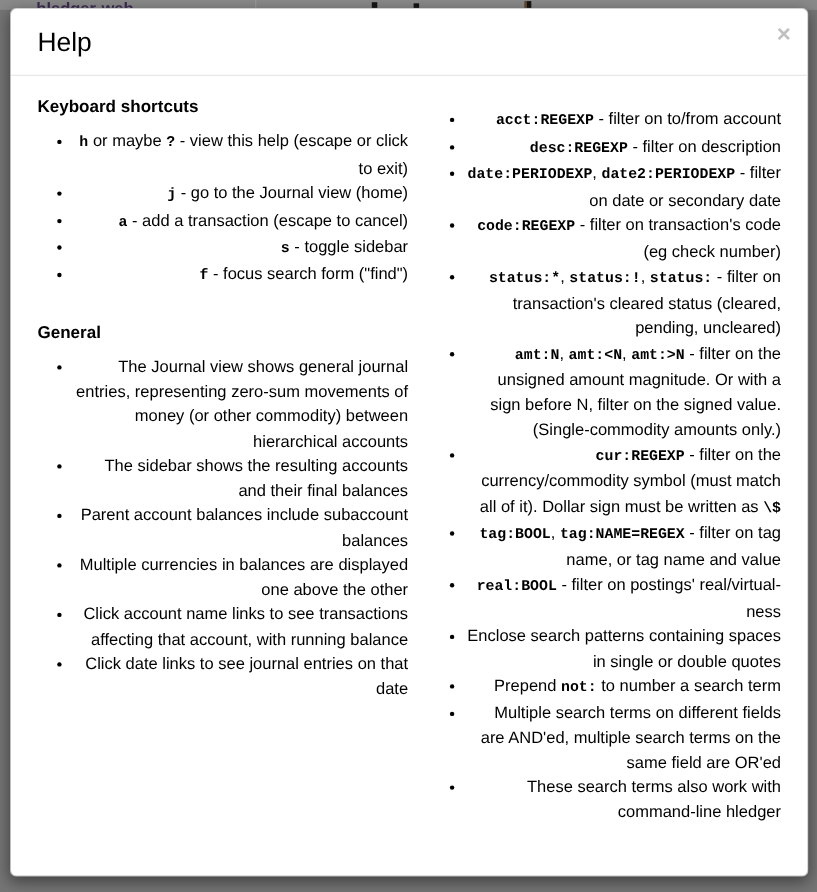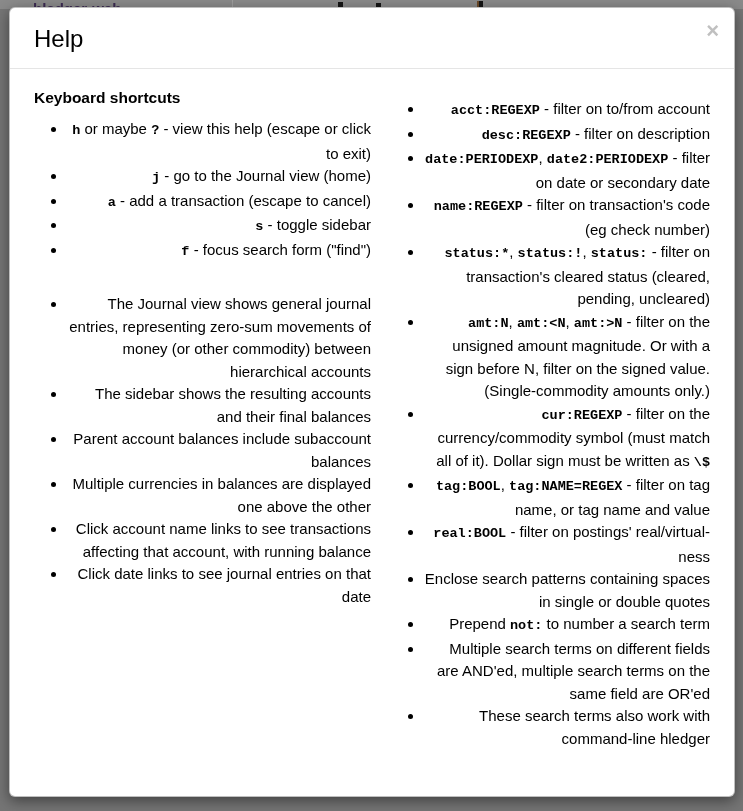--- a/index.html
+++ b/index.html
@@ -111,35 +111,36 @@
   <div class="modal-body">
     <div class="col col-left">
         <h3 class="section-heading">Keyboard shortcuts</h3>
         <ul class="bullets">
           <li><span class="code">h</span><span class="txt"> or maybe </span><span class="code">?</span><span class="txt"> - view this help (escape or click to exit)</span></li>
           <li><span class="code">j</span><span class="txt"> - go to the Journal view (home)</span></li>
           <li><span class="code">a</span><span class="txt"> - add a transaction (escape to cancel)</span></li>
           <li><span class="code">s</span><span class="txt"> - toggle sidebar</span></li>
           <li><span class="code">f</span><span class="txt"> - focus search form ("find")</span></li>
         </ul>
+        <h3 class="section-heading">General</h3>
         <ul class="bullets">
           <li><span class="txt">The Journal view shows general journal entries, representing zero-sum movements of money (or other commodity) between hierarchical accounts</span></li>
           <li><span class="txt">The sidebar shows the resulting accounts and their final balances</span></li>
           <li><span class="txt">Parent account balances include subaccount balances</span></li>
           <li><span class="txt">Multiple currencies in balances are displayed one above the other</span></li>
           <li><span class="txt">Click account name links to see transactions affecting that account, with running balance</span></li>
           <li><span class="txt">Click date links to see journal entries on that date</span></li>
         </ul>
       </div>
     <div class="col col-right">
         <ul class="bullets">
           <li><span class="code">acct:REGEXP</span><span class="txt"> - filter on to/from account</span></li>
           <li><span class="code">desc:REGEXP</span><span class="txt"> - filter on description</span></li>
           <li><span class="code">date:PERIODEXP</span><span class="txt">, </span><span class="code">date2:PERIODEXP</span><span class="txt"> - filter on date or secondary date</span></li>
-          <li><span class="code">name:REGEXP</span><span class="txt"> - filter on transaction's code (eg check number)</span></li>
+          <li><span class="code">code:REGEXP</span><span class="txt"> - filter on transaction's code (eg check number)</span></li>
           <li><span class="code">status:*</span><span class="txt">, </span><span class="code">status:!</span><span class="txt">, </span><span class="code">status:</span><span class="txt"> - filter on transaction's cleared status (cleared, pending, uncleared)</span></li>
           <li><span class="code">amt:N</span><span class="txt">, </span><span class="code">amt:&lt;N</span><span class="txt">, </span><span class="code">amt:&gt;N</span><span class="txt"> - filter on the unsigned amount magnitude. Or with a sign before N, filter on the signed value. (Single-commodity amounts only.)</span></li>
           <li><span class="code">cur:REGEXP</span><span class="txt"> - filter on the currency/commodity symbol (must match all of it). Dollar sign must be written as </span><span class="code">\$</span></li>
           <li><span class="code">tag:BOOL</span><span class="txt">, </span><span class="code">tag:NAME=REGEX</span><span class="txt"> - filter on tag name, or tag name and value</span></li>
           <li><span class="code">real:BOOL</span><span class="txt"> - filter on postings' real/virtual-ness</span></li>
           <li><span class="txt">Enclose search patterns containing spaces in single or double quotes</span></li>
           <li><span class="txt">Prepend </span><span class="code">not:</span><span class="txt"> to number a search term</span></li>
           <li><span class="txt">Multiple search terms on different fields are AND'ed, multiple search terms on the same field are OR'ed</span></li>
           <li><span class="txt">These search terms also work with command-line hledger</span></li>
         </ul>

